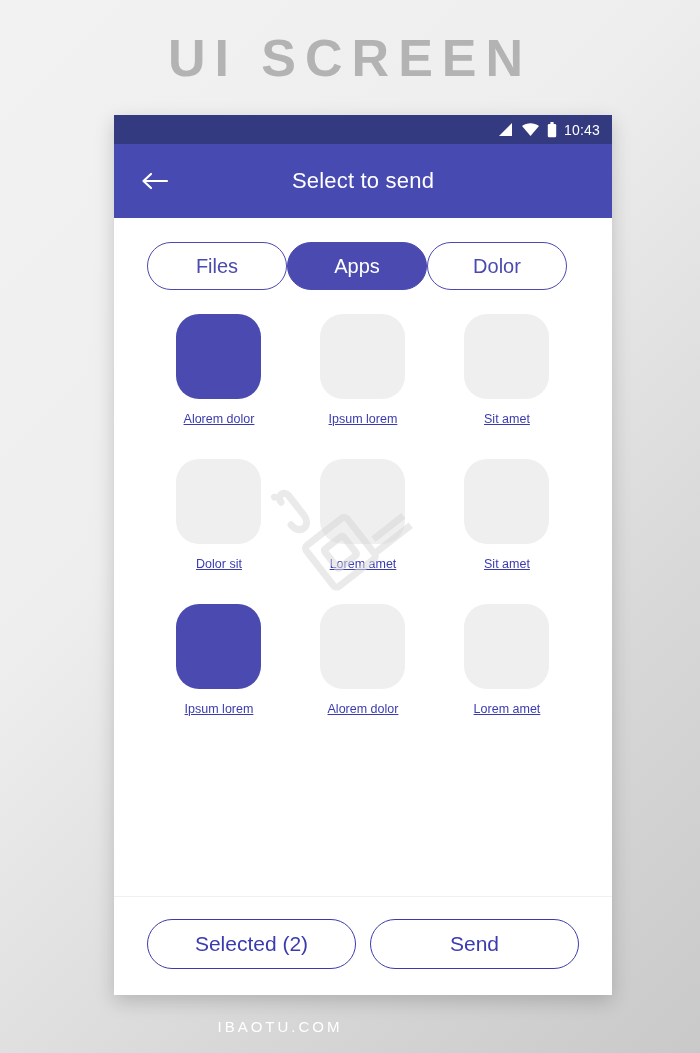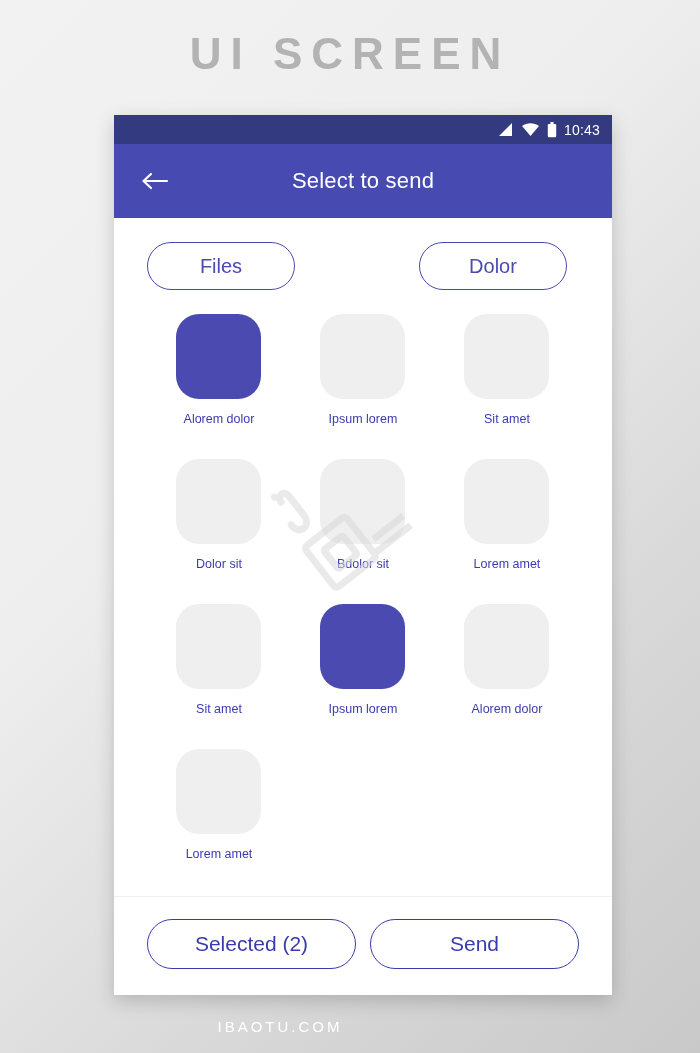--- a/index.html
+++ b/index.html
@@ -5,21 +5,21 @@
   * { margin:0; padding:0; box-sizing:border-box; }
   html, body { width:700px; height:1053px; }
   body {
     font-family: "Liberation Sans", sans-serif;
     background: linear-gradient(135deg,#f2f2f2 0%,#eeeeee 38%,#d8d8d8 72%,#c9c9c9 100%);
     position:relative; overflow:hidden;
   }
   
   #page-heading {
     position:absolute; top:30px; left:0; width:700px;
-    text-align:center; font-size:44px; font-weight:bold;
+    text-align:center; font-size:52px; font-weight:bold;
     letter-spacing:9px; color:#b3b3b3; line-height:1.1;
   }
   
   #phone {
     position:absolute; left:114px; top:115px; width:498px; height:880px;
     background:#ffffff; box-shadow:0 6px 18px rgba(0,0,0,.18);
     display:flex; flex-direction:column; overflow:hidden;
   }
   
   #status-bar {
@@ -46,21 +46,21 @@
     font-size:20px; display:flex; align-items:center; justify-content:center;
     font-family:"Liberation Sans", sans-serif; cursor:pointer; }
   .tab.selected { background:#4a4ab0; color:#fff; border-color:#4a4ab0; }
   
   #app-grid { flex:1; padding:24px 33px 0 33px; display:flex;
     flex-wrap:wrap; align-content:flex-start; }
   .app-item { width:33.333%; height:145px; display:flex;
     flex-direction:column; align-items:center; cursor:pointer; }
   .app-tile { width:85px; height:85px; border-radius:23px; background:#efefef; }
   .app-item.selected .app-tile { background:#4a4ab0; }
-  .app-label { margin-top:13px; font-size:12.5px; color:#3b3bb0; }
+  .app-label { margin-top:13px; font-size:12.5px; color:#3b3bb0;text-decoration:underline; }
   
   #footer { flex:none; border-top:1px solid #f0f0f0;
     padding:22px 33px 26px 33px; display:flex; gap:14px; }
   .footer-btn { flex:1; height:50px; border-radius:25px;
     border:1.6px solid #3b3bb0; background:#fff; color:#3b3bb0;
     font-size:21px; display:flex; align-items:center; justify-content:center;
     cursor:pointer; font-family:"Liberation Sans", sans-serif; }
   
   #watermark-center { position:absolute; left:251px; top:455px;
     width:200px; height:150px; pointer-events:none; opacity:.55; }
@@ -94,20 +94,23 @@
         <path d="M11 4 L3.5 11 L11 18 M3.5 11 L27 11" fill="none" stroke="#ffffff" stroke-width="2.2" stroke-linecap="round" stroke-linejoin="round"></path>
       </svg>
     </div>
     <div id="app-title">Select to send</div>
   </div>
 
   <div id="tab-bar">
     <div class="tab">
       <span>Files</span>
     </div>
+    <div class="tab selected">
+      <span>Apps</span>
+    </div>
     <div class="tab">
       <span>Dolor</span>
     </div>
   </div>
 
   <div id="app-grid">
     <div class="app-item selected">
       <div class="app-tile"></div>
       <div class="app-label">Alorem dolor</div>
     </div>
@@ -115,24 +118,20 @@
       <div class="app-tile"></div>
       <div class="app-label">Ipsum lorem</div>
     </div>
     <div class="app-item">
       <div class="app-tile"></div>
       <div class="app-label">Sit amet</div>
     </div>
     <div class="app-item">
       <div class="app-tile"></div>
       <div class="app-label">Dolor sit</div>
-    </div>
-    <div class="app-item">
-      <div class="app-tile"></div>
-      <div class="app-label">Bdolor sit</div>
     </div>
     <div class="app-item">
       <div class="app-tile"></div>
       <div class="app-label">Lorem amet</div>
     </div>
     <div class="app-item">
       <div class="app-tile"></div>
       <div class="app-label">Sit amet</div>
     </div>
     <div class="app-item selected">

